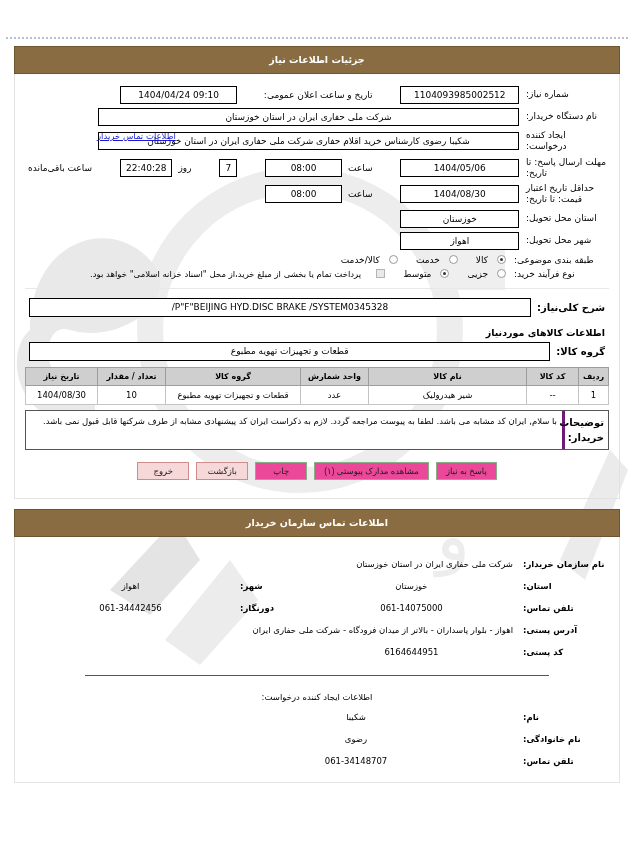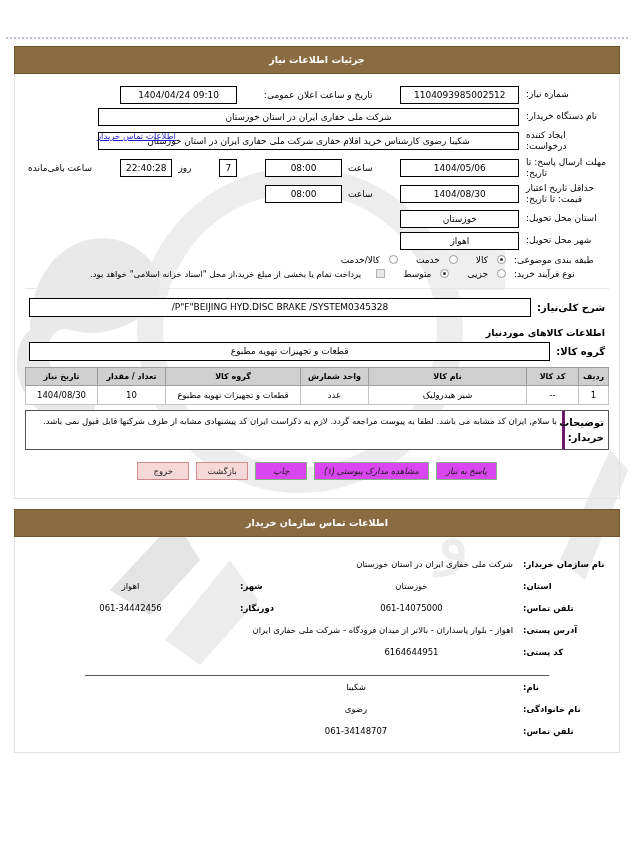--- a/index.html
+++ b/index.html
@@ -265,21 +265,21 @@
     font-size: 8.5px;
     padding: 3px 9px;
     border: 1px solid #7fae7f;
     background: #e6f2e2;
     color: #1b1b1b;
     cursor: pointer;
     min-width: 52px;
     text-align: center;
     white-space: nowrap;
   }
-  .btn.green { border-color: #86b086; background: #d946ef; font-style: italic; }
+  .btn.green { border-color: #86b086; background: #ec4899; }
   .btn.red   { border-color: #d08c8c; background: #f6d8d8; }
 
   
   .contact-panel {
     padding: 16px 10px 10px 10px;
     border: 1px solid #e4e4e4;
     border-top: none;
   }
   table.contact {
     width: 100%;
@@ -577,20 +577,21 @@
           <td class="c-lbl">کد پستی:</td>
           <td class="c-val" style="direction:ltr;">6164644951</td>
           <td></td>
               <td></td>
         </tr>
       </tbody>
         </table>
 
       <div class="hr-thin"></div>
 
+      <div class="req-title">اطلاعات ایجاد کننده درخواست:</div>
 
       <table class="requester">
         <tbody>
             <tr>
           <td class="c-lbl">نام:</td>
           <td class="c-val">شکیبا</td>
           <td style="width:170px;"></td>
         </tr>
         <tr>
           <td class="c-lbl">نام خانوادگی:</td>

